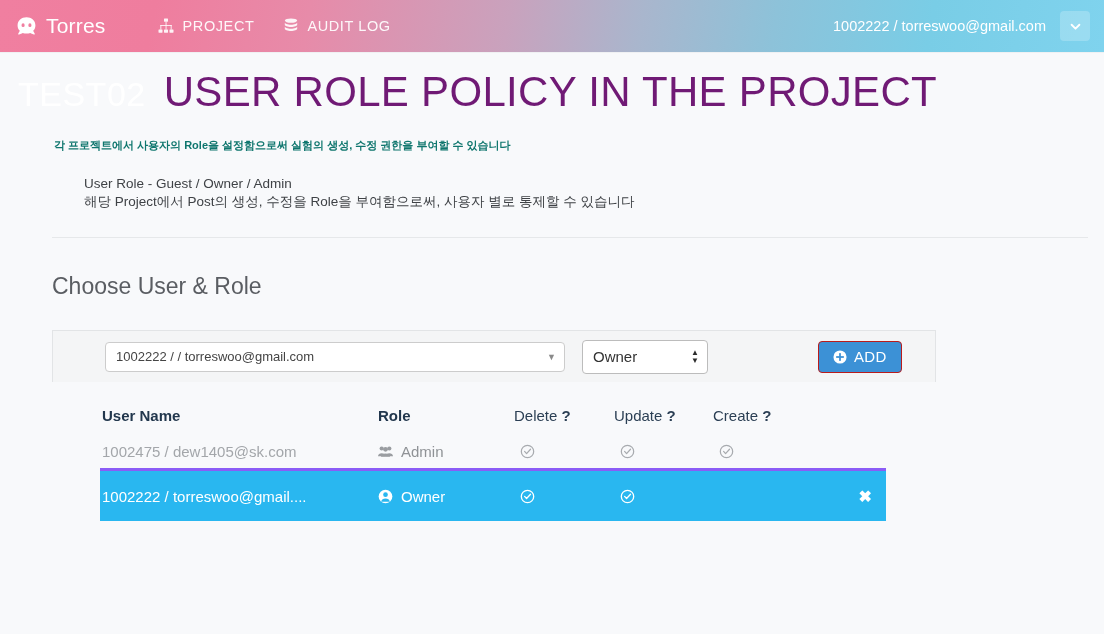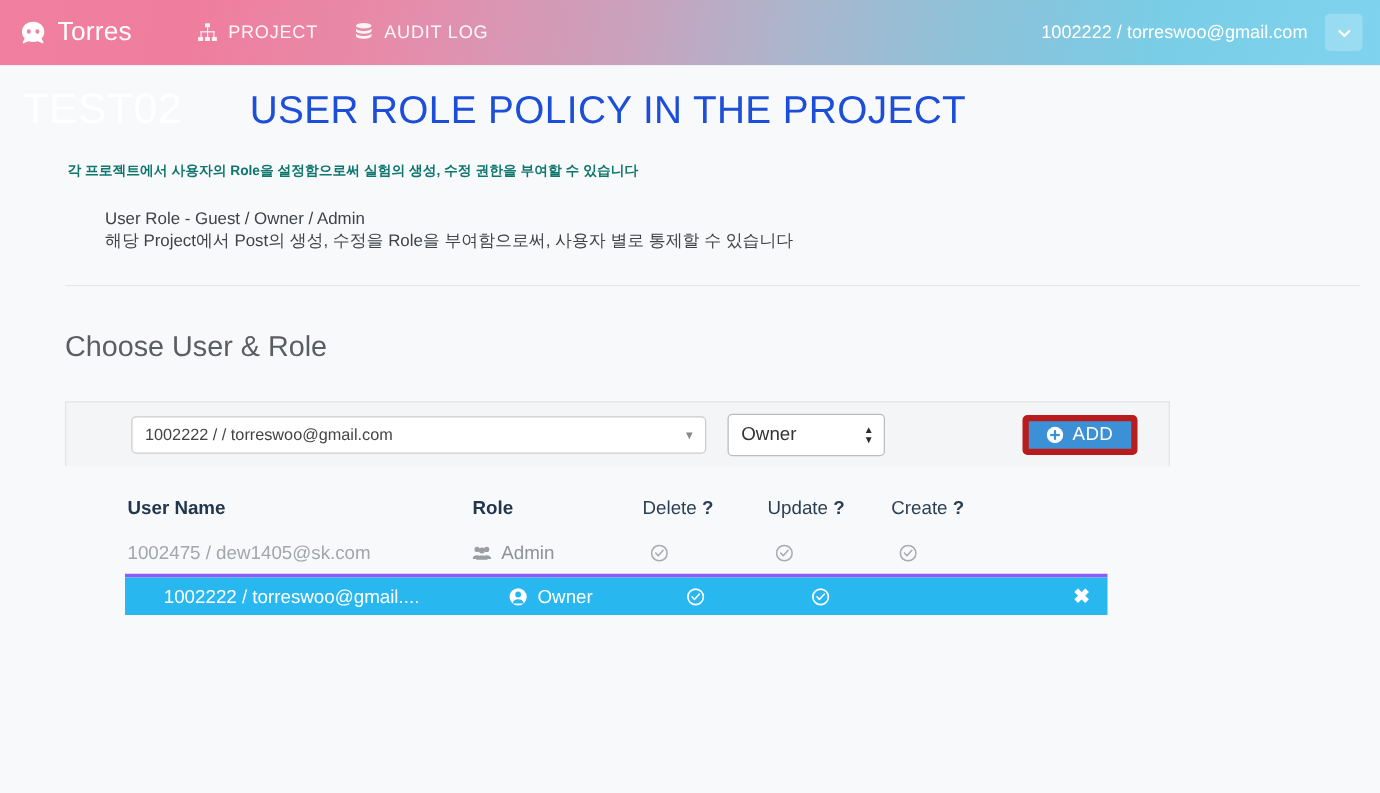--- a/index.html
+++ b/index.html
@@ -53,21 +53,21 @@
 
   
   .page-head {
     padding: 16px 0 0 18px;
     display:flex; align-items:baseline; gap: 18px;
   }
   .project-tag {
     font-size: 34px; color: #ffffff; font-weight: 400; letter-spacing: .5px;
   }
   .page-title {
-    font-size: 31px; color: #1d4ed8; font-weight: 300; letter-spacing: .3px; margin-left: 36px;
+    font-size: 42px; color: #701a75; font-weight: 300; letter-spacing: .3px;
   }
 
   .lead {
     margin: 22px 0 0 54px;
     font-size: 11px; color: #0f766e; font-weight: bold;
   }
 
   
   .wrap { padding: 0 0 0 52px; }
   .sec-title {
@@ -107,21 +107,21 @@
     margin-left: 17px;
     width: 126px; height: 34px;
     background:#fff; border:1px solid #bcbcbc; border-radius:4px;
     display:flex; align-items:center; padding: 0 8px 0 10px;
     font-size: 15px; color:#333; cursor:pointer;
   }
   .sel-role .val { flex:1; }
   .spin { display:flex; flex-direction:column; gap:2px; color:#2b2b2b; font-size:8px; line-height:6px; }
   .btn-add {
     margin-left: 110px;
-    background:#3c91d6; color:#fff; border:5px solid #b91c1c;
+    background:#3c91d6; color:#fff; border:1px solid #b91c1c;
     border-radius:4px; height:32px; padding: 0 14px;
     display:flex; align-items:center; gap:7px;
     font-size:15px; cursor:pointer; letter-spacing:.3px;
   }
 
   
   .tbl { width: 786px; margin-left: 48px; margin-top: 14px; }
   .trow { display:flex; align-items:center; height: 38px; }
   .thead { font-size: 15px; color:#22374d; font-weight:700; }
   .thead .light { font-weight:400; color:#2b3f54; }
@@ -134,21 +134,21 @@
 
   .row-normal {
     color:#a3a6aa; font-size:15px; border-bottom:3px solid #8b5cf6;
     height: 37px;
   }
   .row-normal .c-role { color:#8f9296; display:flex; align-items:center; gap:8px; }
   .row-normal .ico { color:#9a9da1; }
   .row-normal .chk { color:#a8abaf; }
 
   .row-hl {
-    background: #29b7f0; color:#ffffff; font-size:15px; height: 30px; padding-left: 29px;
+    background: #29b7f0; color:#ffffff; font-size:15px; height: 50px;
   }
   .row-hl .c-role { display:flex; align-items:center; gap:8px; }
   .row-hl .c-act { color:#fff; font-weight:700; font-size:16px; cursor:pointer; }
 
   .cell-c { text-align:left; padding-left: 6px; }
   .nowrap { white-space:nowrap; overflow:hidden; text-overflow:ellipsis; }
   svg { display:block; }
 </style>
 </head>
 <body>

